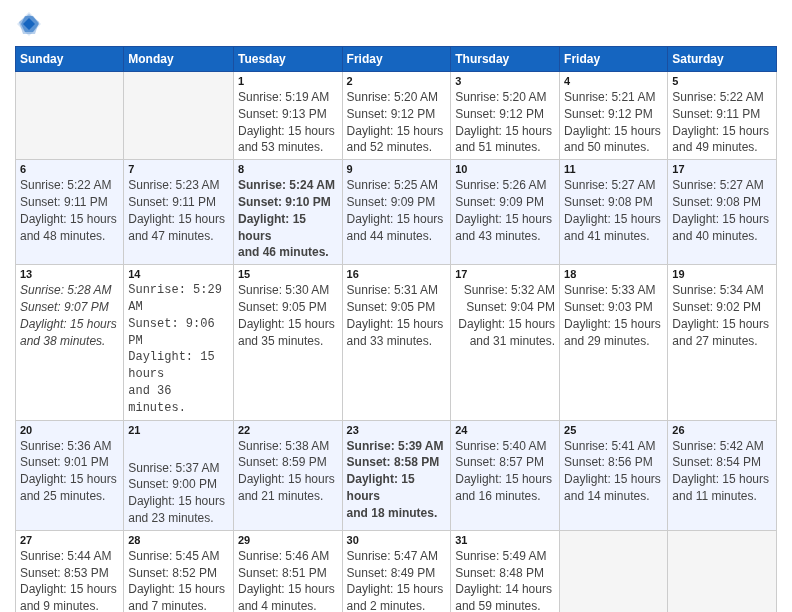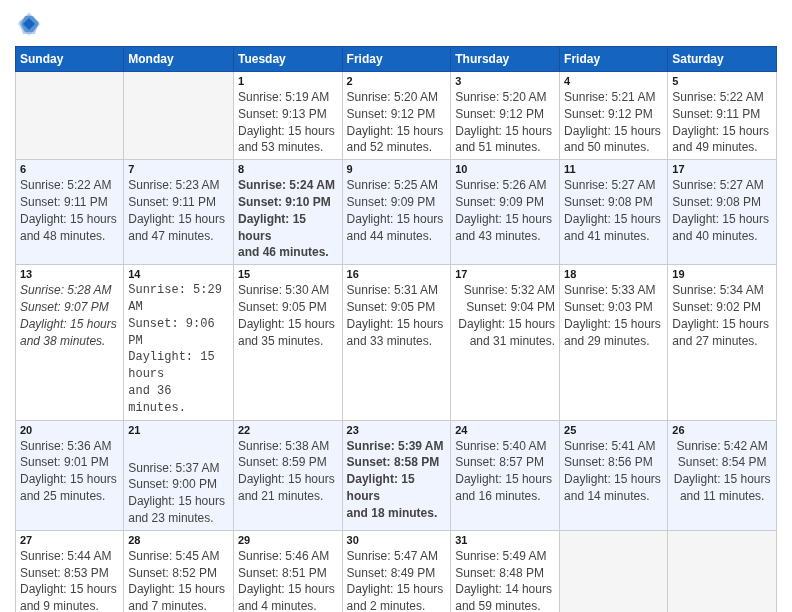--- a/index.html
+++ b/index.html
@@ -316,21 +316,21 @@
           </td>
           <td>
             <span class="day-num">25</span>
             <div class="day-info" style="white-space: pre-line;">Sunrise: 5:41 AM
 Sunset: 8:56 PM
 Daylight: 15 hours
 and 14 minutes.</div>
           </td>
           <td>
             <span class="day-num">26</span>
-            <div class="day-info" style="white-space: pre-line; text-align: center;">Sunrise: 5:42 AM
+            <div class="day-info" style="white-space: pre-line;">Sunrise: 5:42 AM
 Sunset: 8:54 PM
 Daylight: 15 hours
 and 11 minutes.</div>
           </td>
         </tr>
         <tr>
           <td>
             <span class="day-num">27</span>
             <div class="day-info" style="white-space: pre-line;">Sunrise: 5:44 AM
 Sunset: 8:53 PM

